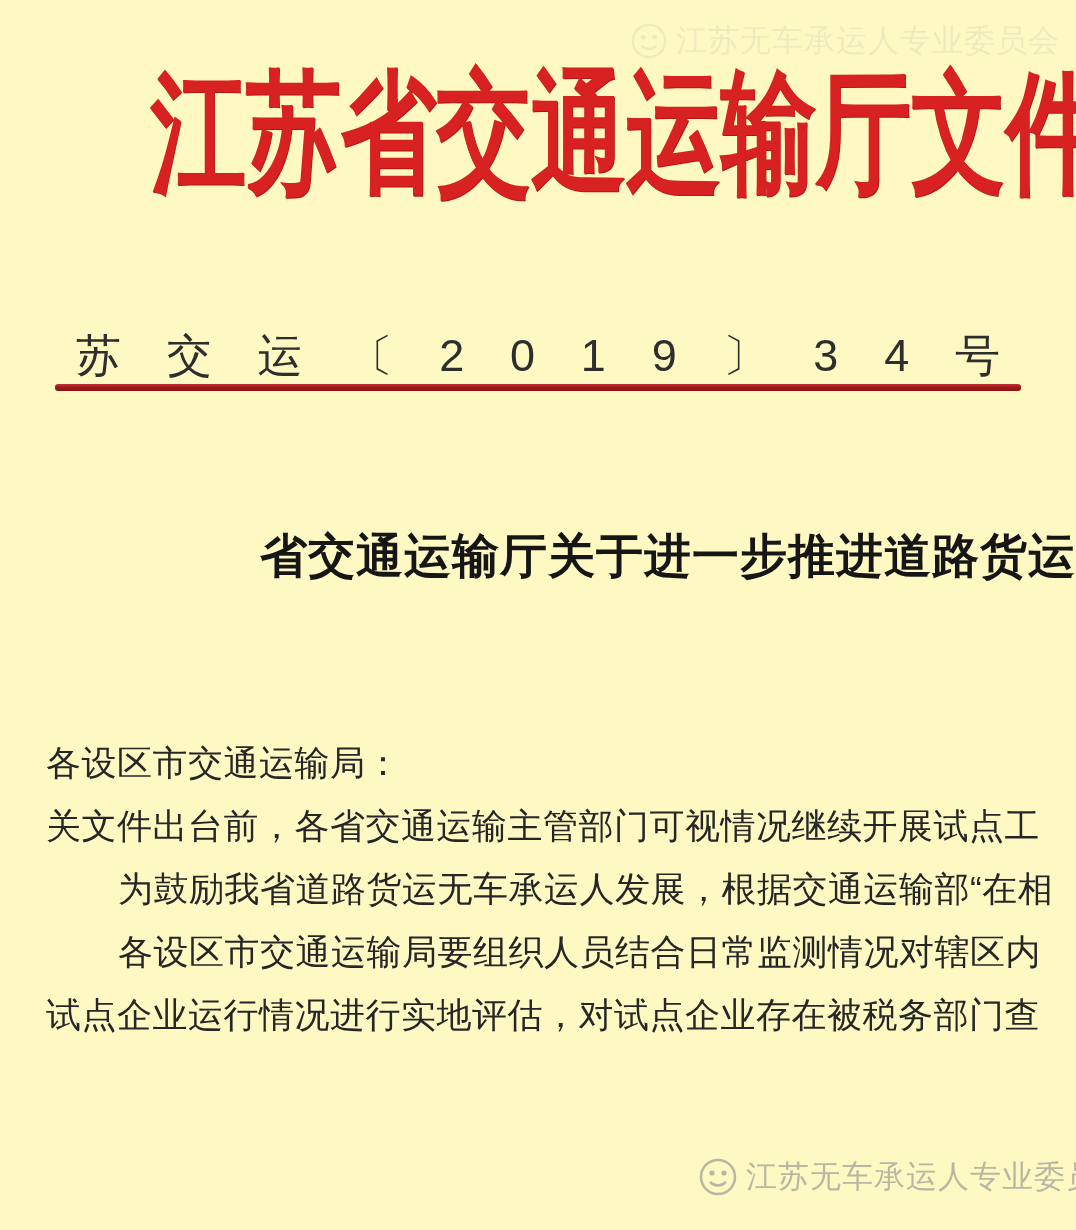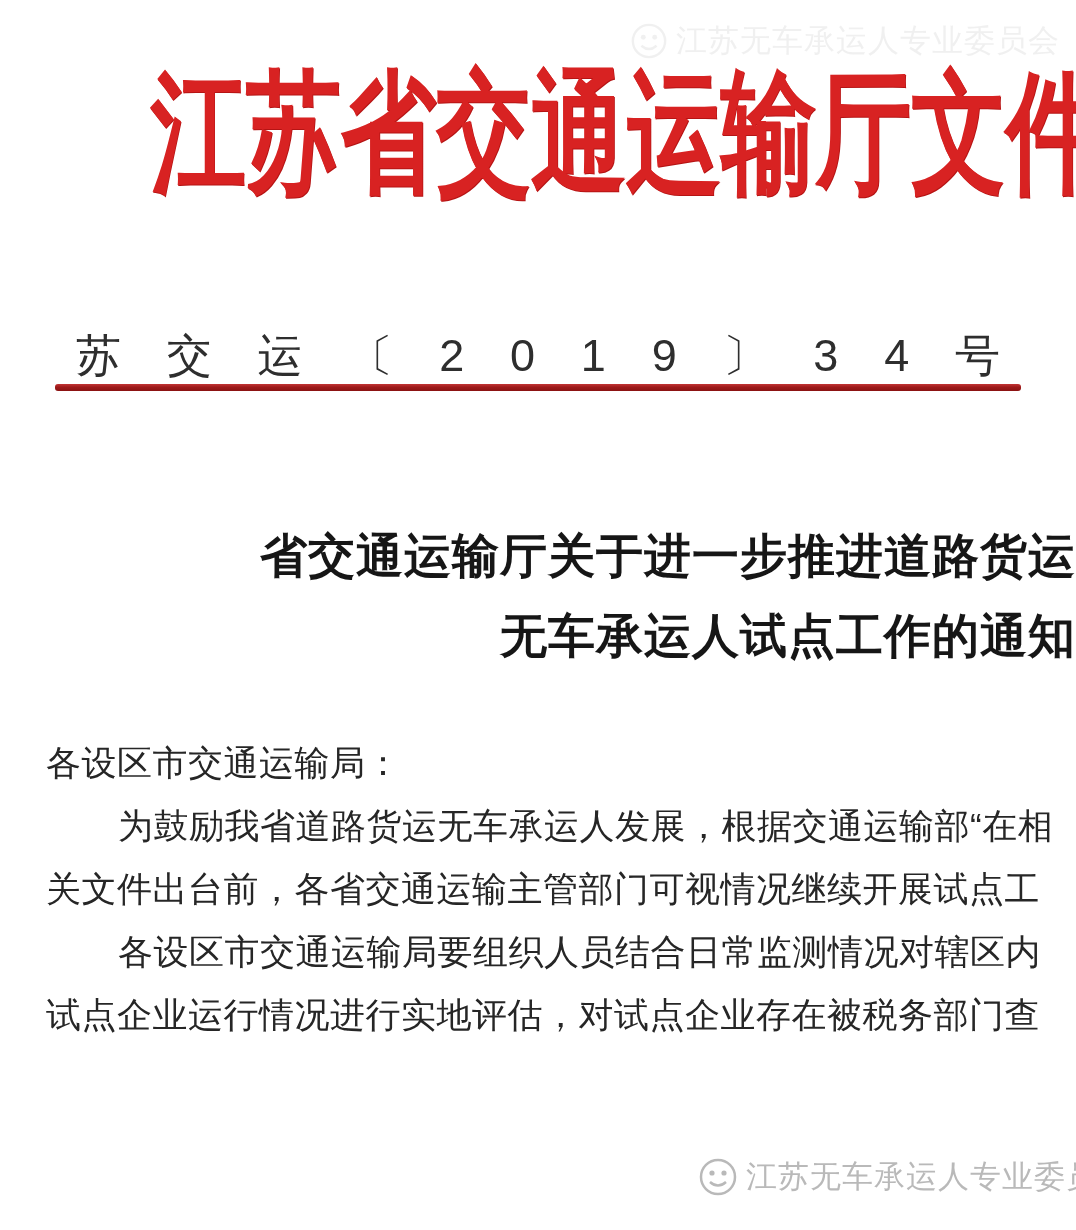--- a/index.html
+++ b/index.html
@@ -1,21 +1,21 @@
 <!DOCTYPE html>
 <html><head>
 <meta charset="utf-8">
 <style>
   html, body { margin: 0; padding: 0; background: #e9e9e9; }
   .page {
     position: relative;
     width: 1076px;
     height: 1230px;
     margin: 0 auto;
-    background: #ffffff;
+    background: #fef9c3;
     overflow: hidden;
     font-family: "Liberation Sans", "DejaVu Sans", sans-serif;
   }
 
   
   .masthead {
     position: absolute;
     top: 58px;
     left: 0;
     width: 100%;
@@ -132,27 +132,26 @@
     <span>〕</span>
     <span>3</span>
     <span>4</span>
     <span>号</span>
   </div>
 
   <div class="red-rule"></div>
 
   <div class="doc-title">
     <div>省交通运输厅关于进一步推进道路货运</div>
-    <div>无车承运人试点工作的通知</div>
   </div>
 
   <div class="body-text">
     <div class="line">各设区市交通运输局：</div>
+    <div class="line">关文件出台前，各省交通运输主管部门可视情况继续开展试点工</div>
     <div class="line indent">为鼓励我省道路货运无车承运人发展，根据交通运输部“在相</div>
-    <div class="line">关文件出台前，各省交通运输主管部门可视情况继续开展试点工</div>
     <div class="line indent">各设区市交通运输局要组织人员结合日常监测情况对辖区内</div>
     <div class="line">试点企业运行情况进行实地评估，对试点企业存在被税务部门查</div>
   </div>
 
   <div class="watermark watermark-bottom">
     <span class="wm-logo">
       <svg width="40" height="40" viewBox="0 0 40 40">
         <circle cx="20" cy="20" r="17" fill="none" stroke="#8f8f8f" stroke-width="2.5"></circle>
         <circle cx="14" cy="16" r="2.6" fill="#8f8f8f"></circle>
         <circle cx="26" cy="16" r="2.6" fill="#8f8f8f"></circle>

